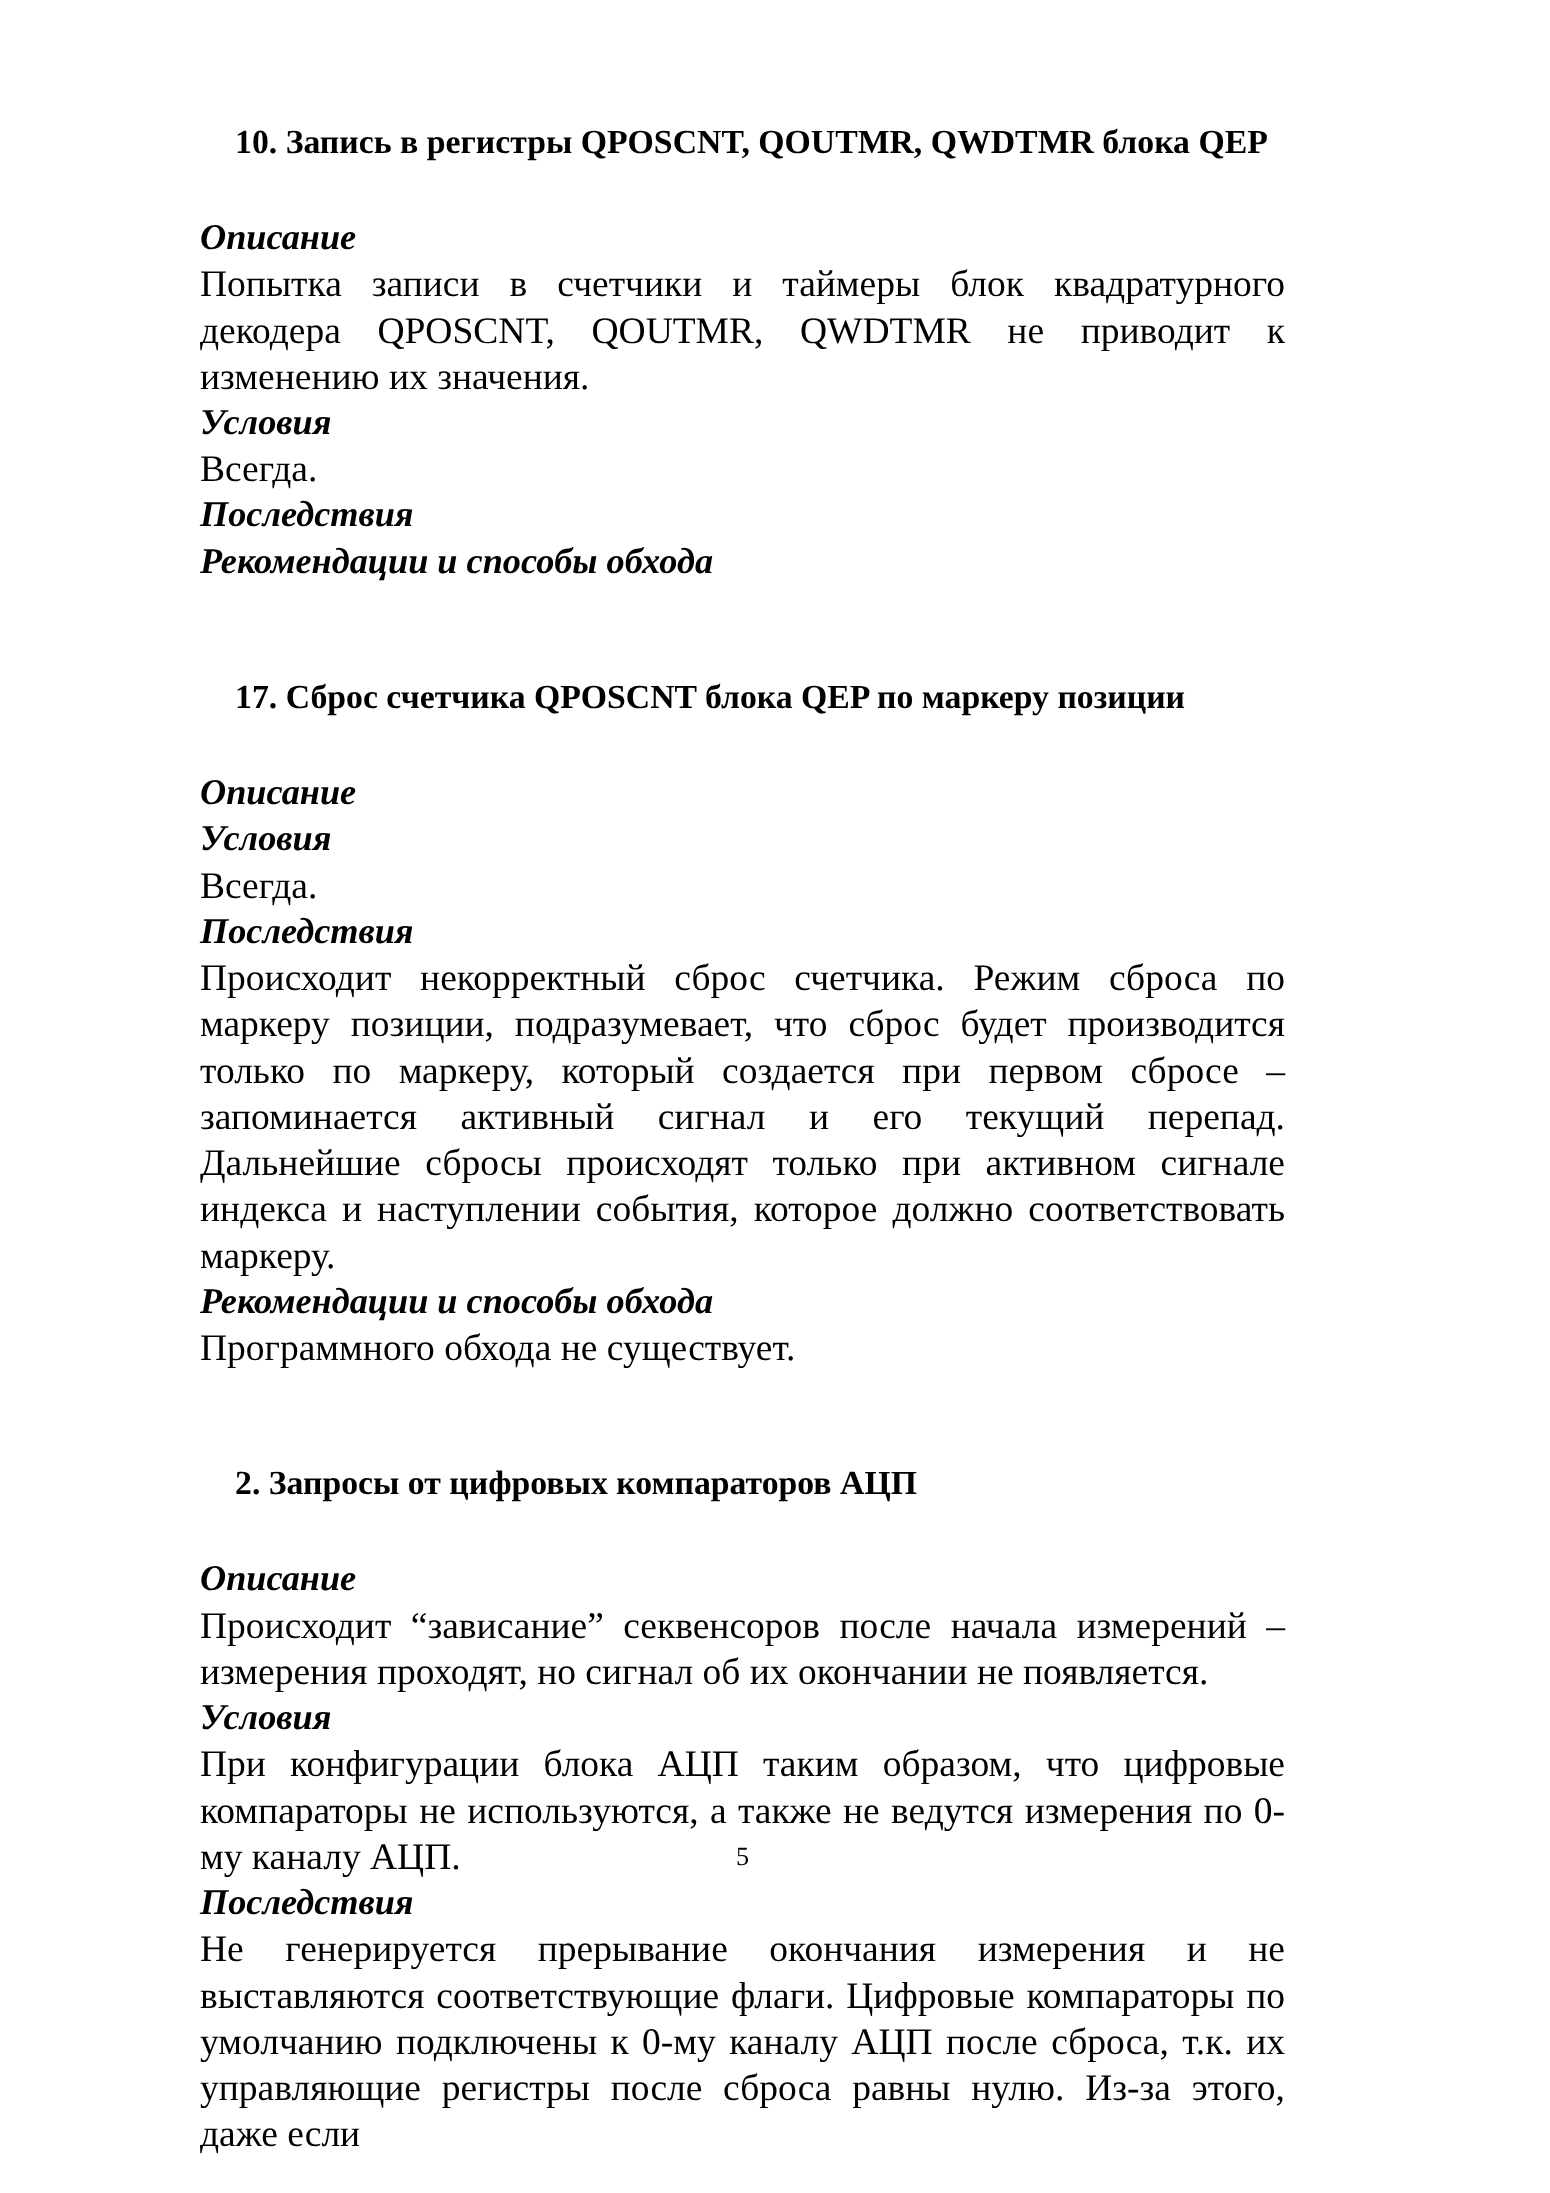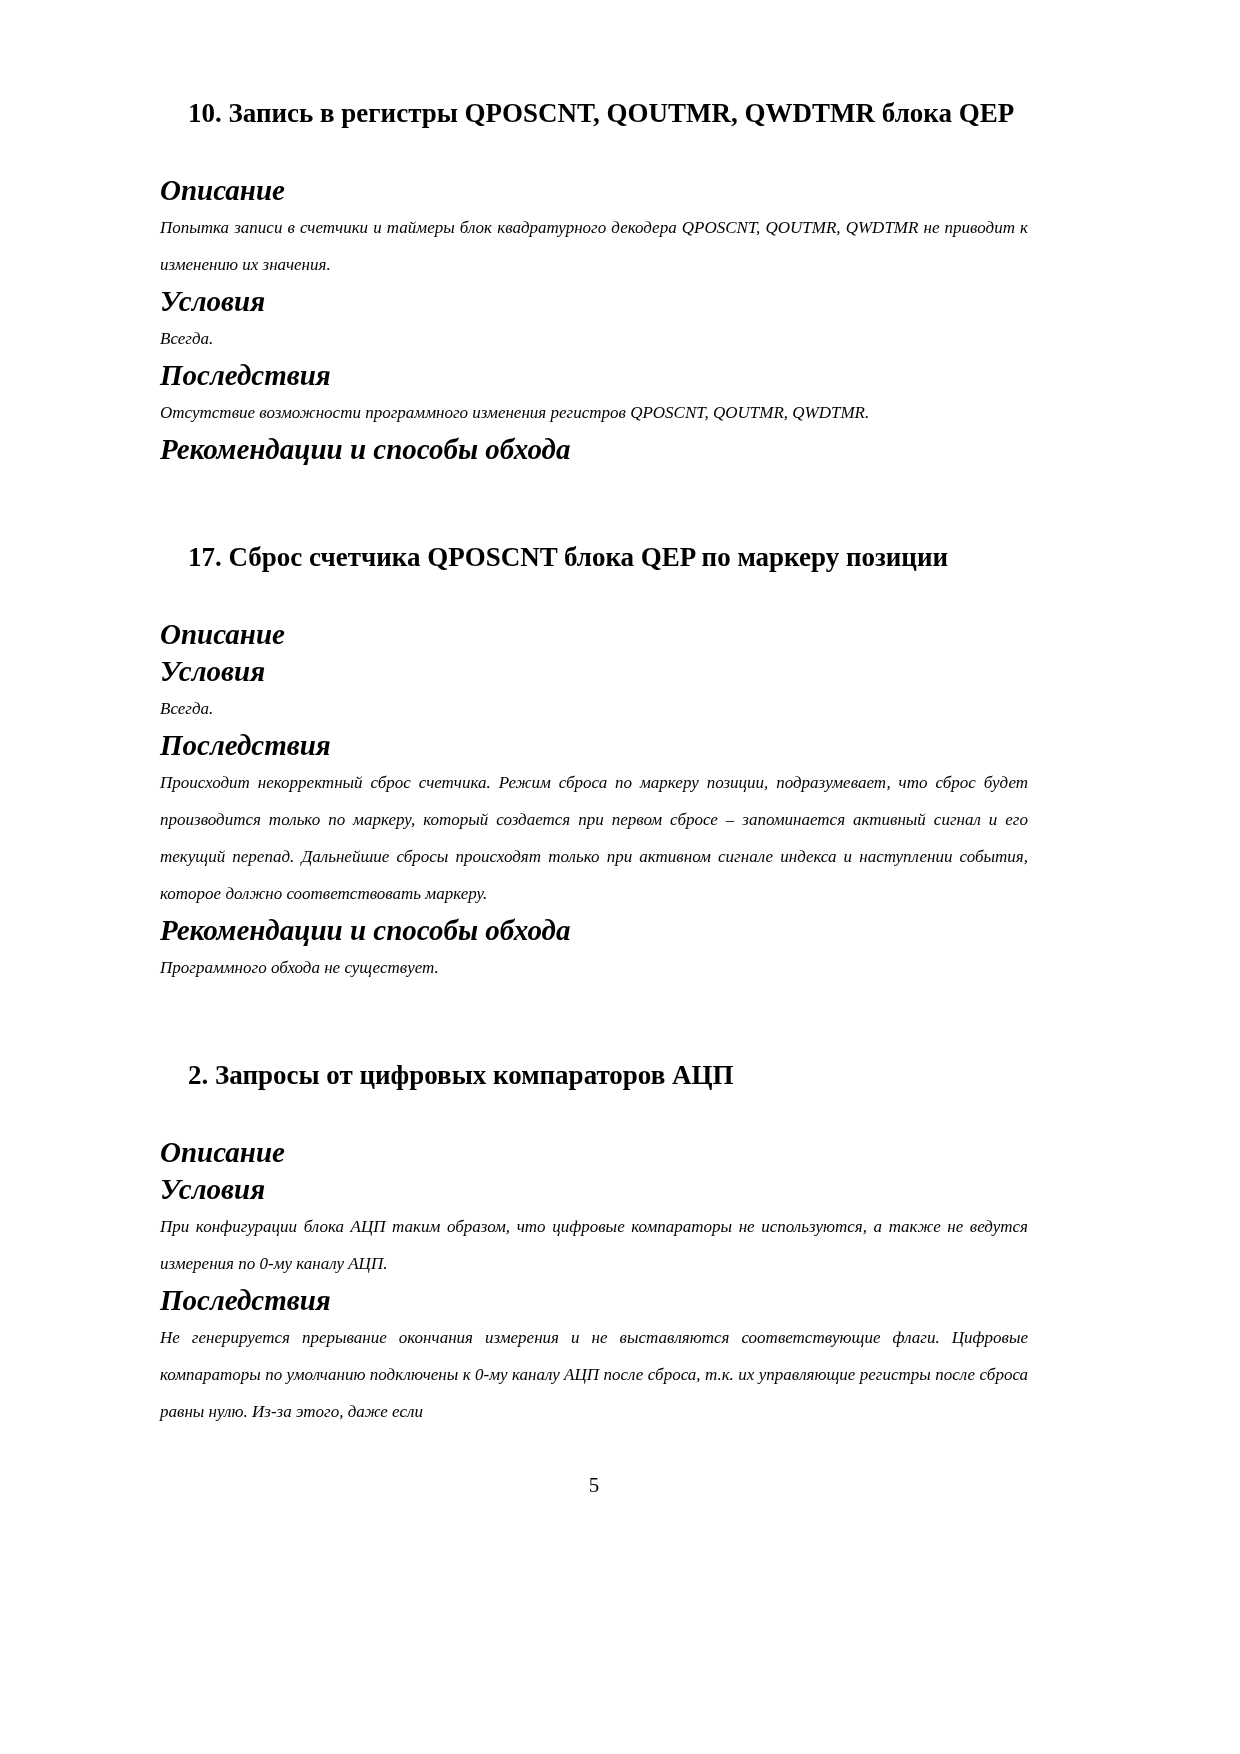--- a/index.html
+++ b/index.html
@@ -32,24 +32,23 @@
   .section:not(:first-child) .section-title {
     margin-top: 72px;
   }
   .block-label {
     font-size: 29px;
     font-weight: bold;
     font-style: italic;
     line-height: 37px;
   }
   .block-text {
-    font-size: 17px;
+    font-size: 30px;
     line-height: 37px;
     text-align: justify;
-    font-style: italic;
   }
   .footer {
     position: absolute;
     top: 1472px;
     left: 160px;
     right: 212px;
     text-align: center;
   }
   .page-number {
     font-size: 21px;
@@ -62,38 +61,38 @@
 <div class="page">
   <div class="content">
 
     <section class="section">
       <h1 class="section-title">10. Запись в регистры QPOSCNT, QOUTMR, QWDTMR блока QEP</h1>
       <p class="block-label">Описание</p>
       <p class="block-text">Попытка записи в счетчики и таймеры блок квадратурного декодера QPOSCNT, QOUTMR, QWDTMR не приводит к изменению их значения.</p>
       <p class="block-label">Условия</p>
       <p class="block-text">Всегда.</p>
       <p class="block-label">Последствия</p>
-      <p class="block-text">Отсутствие возможности программного изменения регистров QPOSCNT, QOUTMR, QWDTMR.</p>
       <p class="block-label">Рекомендации и способы обхода</p>
     </section>
 
     <section class="section">
       <h1 class="section-title">17. Сброс счетчика QPOSCNT блока QEP по маркеру позиции</h1>
       <p class="block-label">Описание</p>
       <p class="block-label">Условия</p>
       <p class="block-text">Всегда.</p>
       <p class="block-label">Последствия</p>
       <p class="block-text">Происходит некорректный сброс счетчика. Режим сброса по маркеру позиции, подразумевает, что сброс будет производится только по маркеру, который создается при первом сбросе – запоминается активный сигнал и его текущий перепад. Дальнейшие сбросы происходят только при активном сигнале индекса и наступлении события, которое должно соответствовать маркеру.</p>
       <p class="block-label">Рекомендации и способы обхода</p>
       <p class="block-text">Программного обхода не существует.</p>
     </section>
 
     <section class="section">
       <h1 class="section-title">2. Запросы от цифровых компараторов АЦП</h1>
       <p class="block-label">Описание</p>
+      <p class="block-text">Происходит “зависание” секвенсоров после начала измерений – измерения проходят, но сигнал об их окончании не появляется.</p>
       <p class="block-label">Условия</p>
       <p class="block-text">При конфигурации блока АЦП таким образом, что цифровые компараторы не используются, а также не ведутся измерения по 0-му каналу АЦП.</p>
       <p class="block-label">Последствия</p>
       <p class="block-text">Не генерируется прерывание окончания измерения и не выставляются соответствующие флаги. Цифровые компараторы по умолчанию подключены к 0-му каналу АЦП после сброса, т.к. их управляющие регистры после сброса равны нулю. Из-за этого, даже если</p>
     </section>
 
   </div>
 
   <div class="footer">
     <span class="page-number">5</span>

